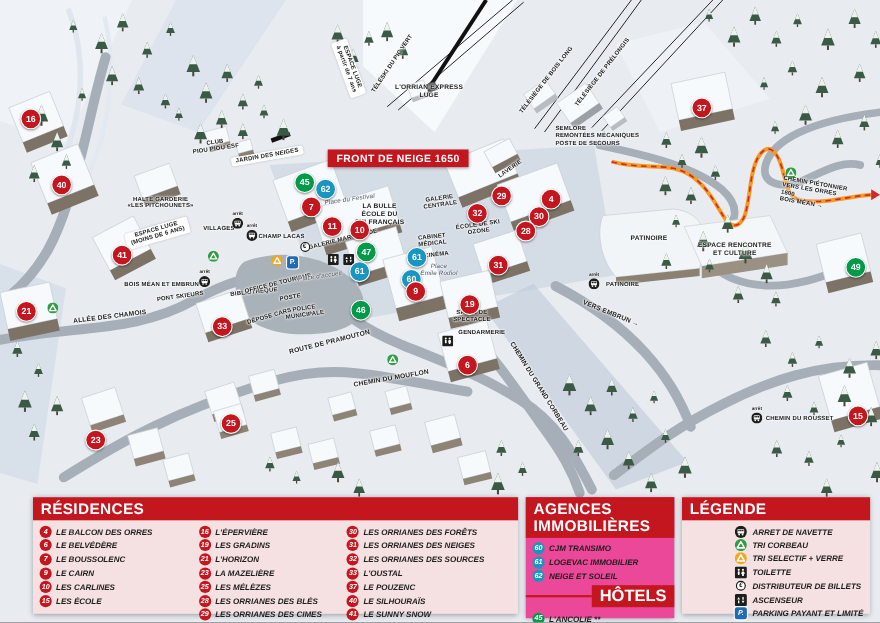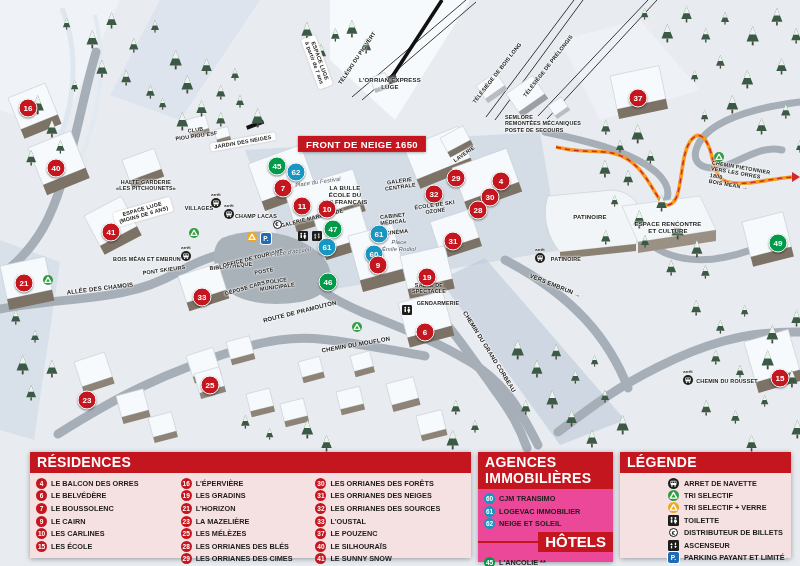--- a/index.html
+++ b/index.html
@@ -41,21 +41,21 @@
   
   .panel{position:absolute;z-index:10;box-shadow:0 1px 5px rgba(0,0,0,.35);}
   .phead{background:#c4161f;color:#fff;font-size:14px;font-weight:bold;
          padding:2px 0 3px 7px;letter-spacing:.3px;}
   #p-res{left:30px;top:452px;width:441px;height:106px;background:#f5e1e1;}
   #p-ag {left:478px;top:452px;width:135px;height:110px;background:#ec4899;}
   #p-leg{left:620px;top:452px;width:171px;height:106px;background:#f5e1e1;}
   .cols{display:flex;padding:4px 4px 0 6px;}
   .col{display:flex;flex-direction:column;}
   .col:nth-child(1){width:146px;} .col:nth-child(2){width:136px;} .col:nth-child(3){width:153px;}
-  .lrow{display:flex;align-items:center;height:12.6px;gap:4px;}
+  .lrow{display:flex;align-items:center;height:12.6px;gap:4px;font-style:italic;}
   .dot{width:11px;height:11px;border-radius:50%;color:#fff;font-size:6.5px;font-weight:bold;
        display:flex;align-items:center;justify-content:center;flex:none;}
   .dot.red{background:#c4161f;} .dot.green{background:#009a49;} .dot.blue{background:#1895c0;}
   .lb{font-size:7.3px;font-weight:bold;color:#1d1d1b;white-space:nowrap;}
   #agences-list,#hotels-list{display:flex;flex-direction:column;padding:3px 0 0 6px;}
   #agences-list .lrow,#hotels-list .lrow{height:12.8px;}
   .hr-row{display:flex;align-items:center;margin:2px 0 1px 0;}
   .hr-line{height:2px;background:#c4161f;flex:1;}
   .htab{background:#c4161f;color:#fff;font-weight:bold;font-size:15px;padding:1px 7px 2px;}
   #legende-list{display:flex;flex-direction:column;padding:4px 0 0 6px;}
@@ -770,21 +770,21 @@
   </div>
         <div class="lrow">
     <span class="icslot">
             <span class="icw">
               <svg viewBox="0 0 12 12">
     <circle cx="6" cy="6" r="6" fill="#2f9e41"></circle>
     <polygon points="6,2.6 9.6,8.8 2.4,8.8" fill="none" stroke="#fff" stroke-width="1.5" stroke-linejoin="round"></polygon>
               </svg>
             </span>
           </span>
-          <span class="lb">TRI SELECTIF</span>
+          <span class="lb">TRI CORBEAU</span>
   </div>
         <div class="lrow">
     <span class="icslot">
             <span class="icw">
               <svg viewBox="0 0 12 12">
     <circle cx="6" cy="6" r="6" fill="#f2a71c"></circle>
     <polygon points="6,2.6 9.6,8.8 2.4,8.8" fill="none" stroke="#fff" stroke-width="1.5" stroke-linejoin="round"></polygon>
               </svg>
             </span>
           </span>

